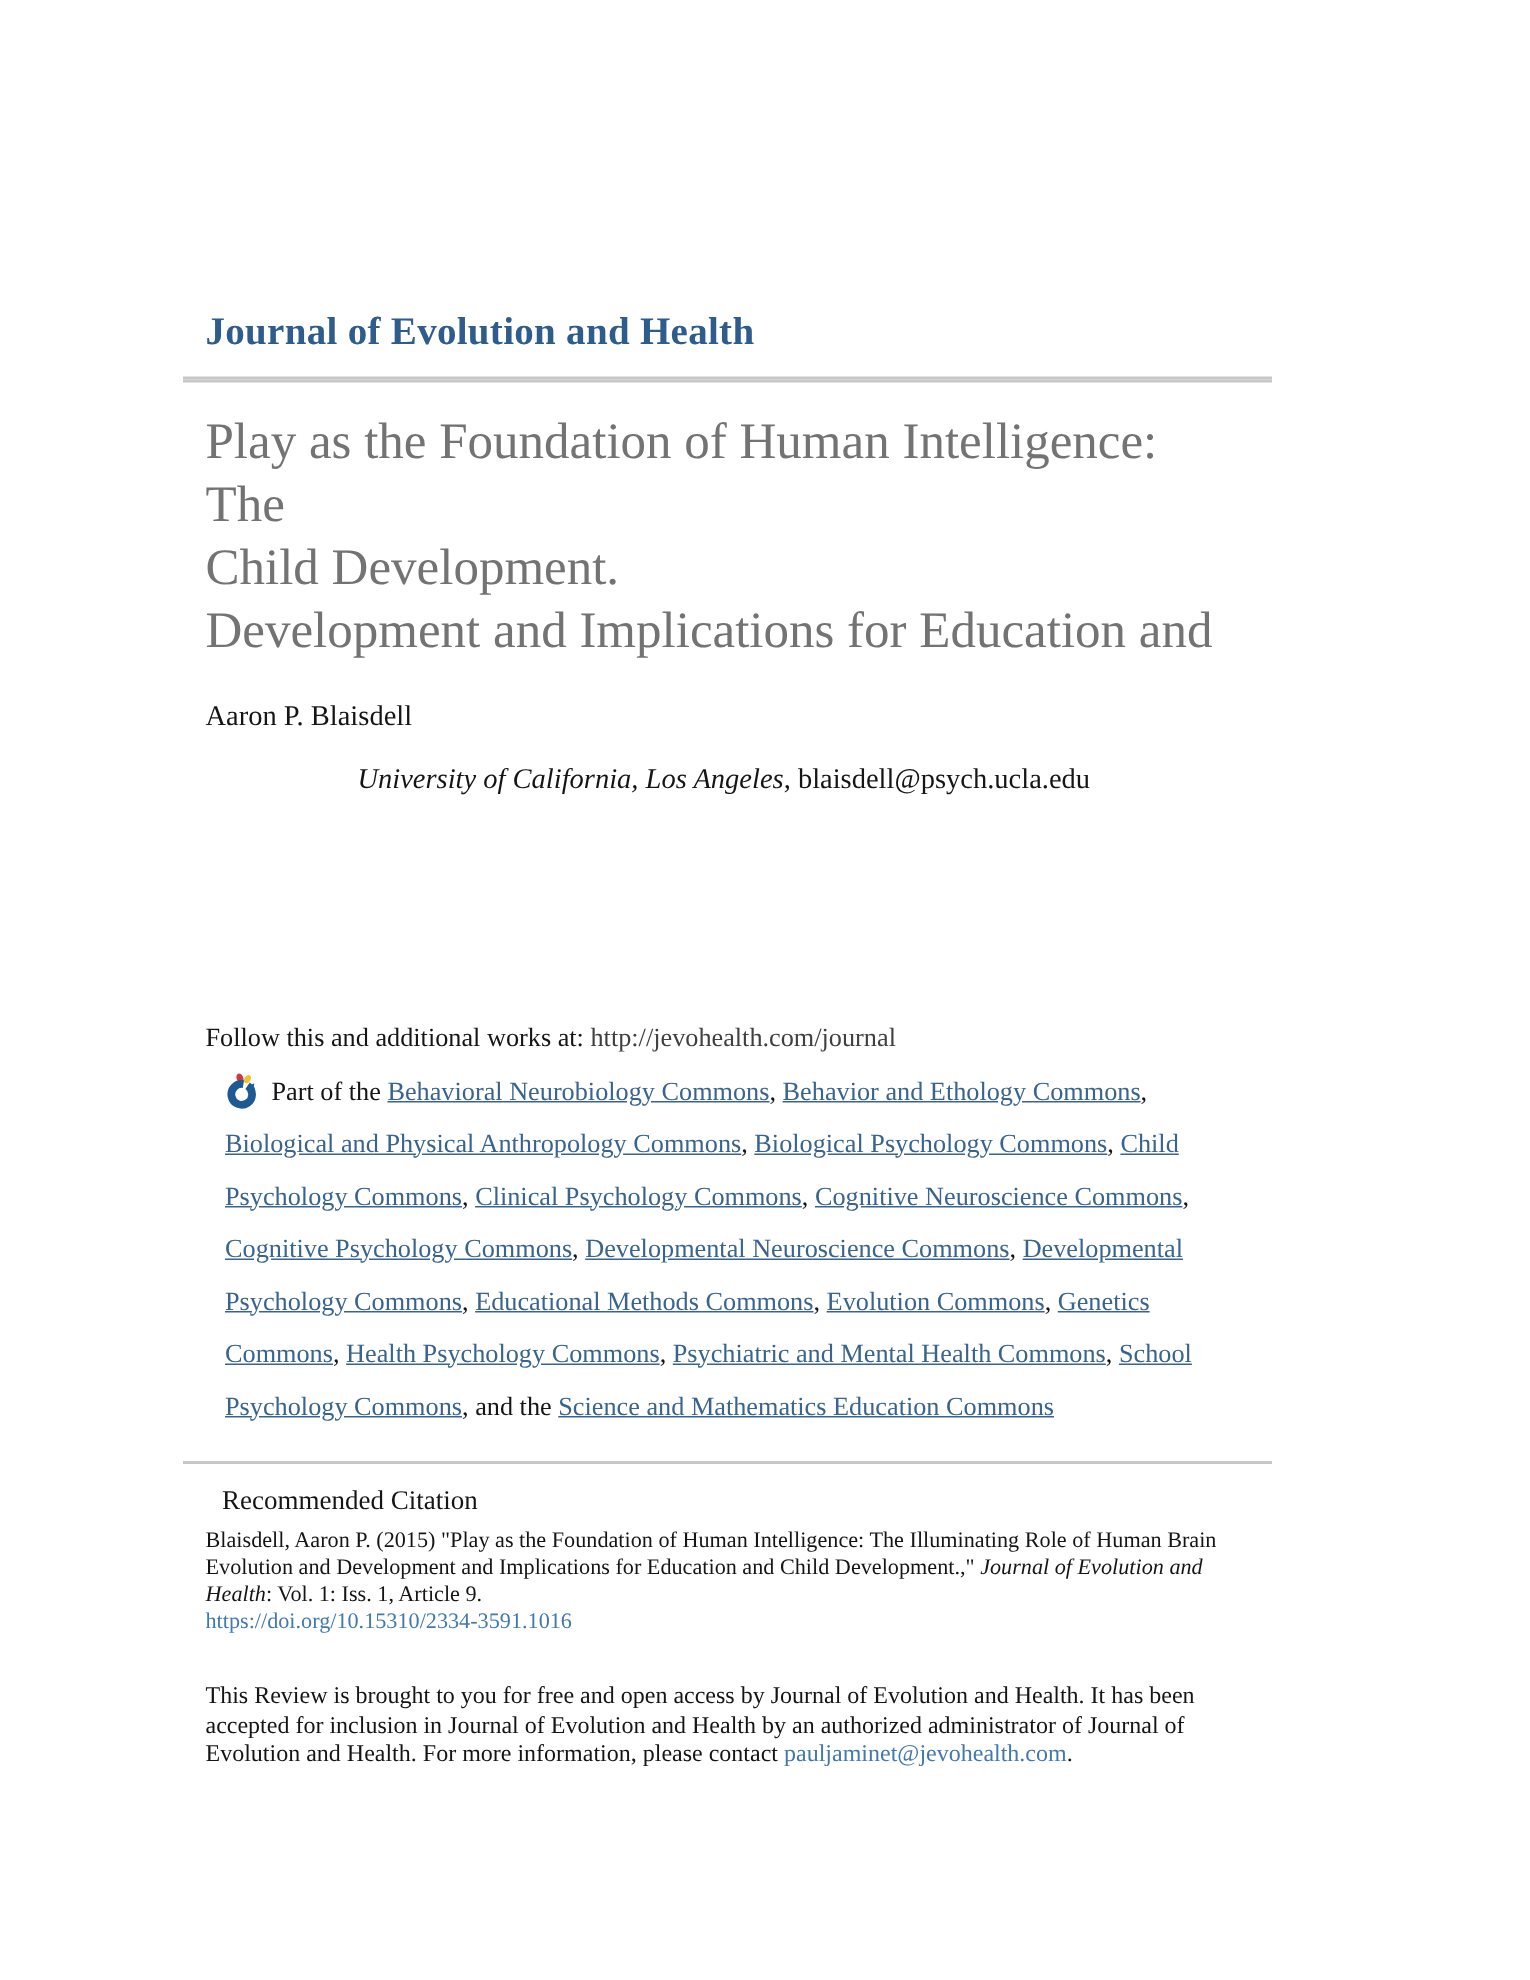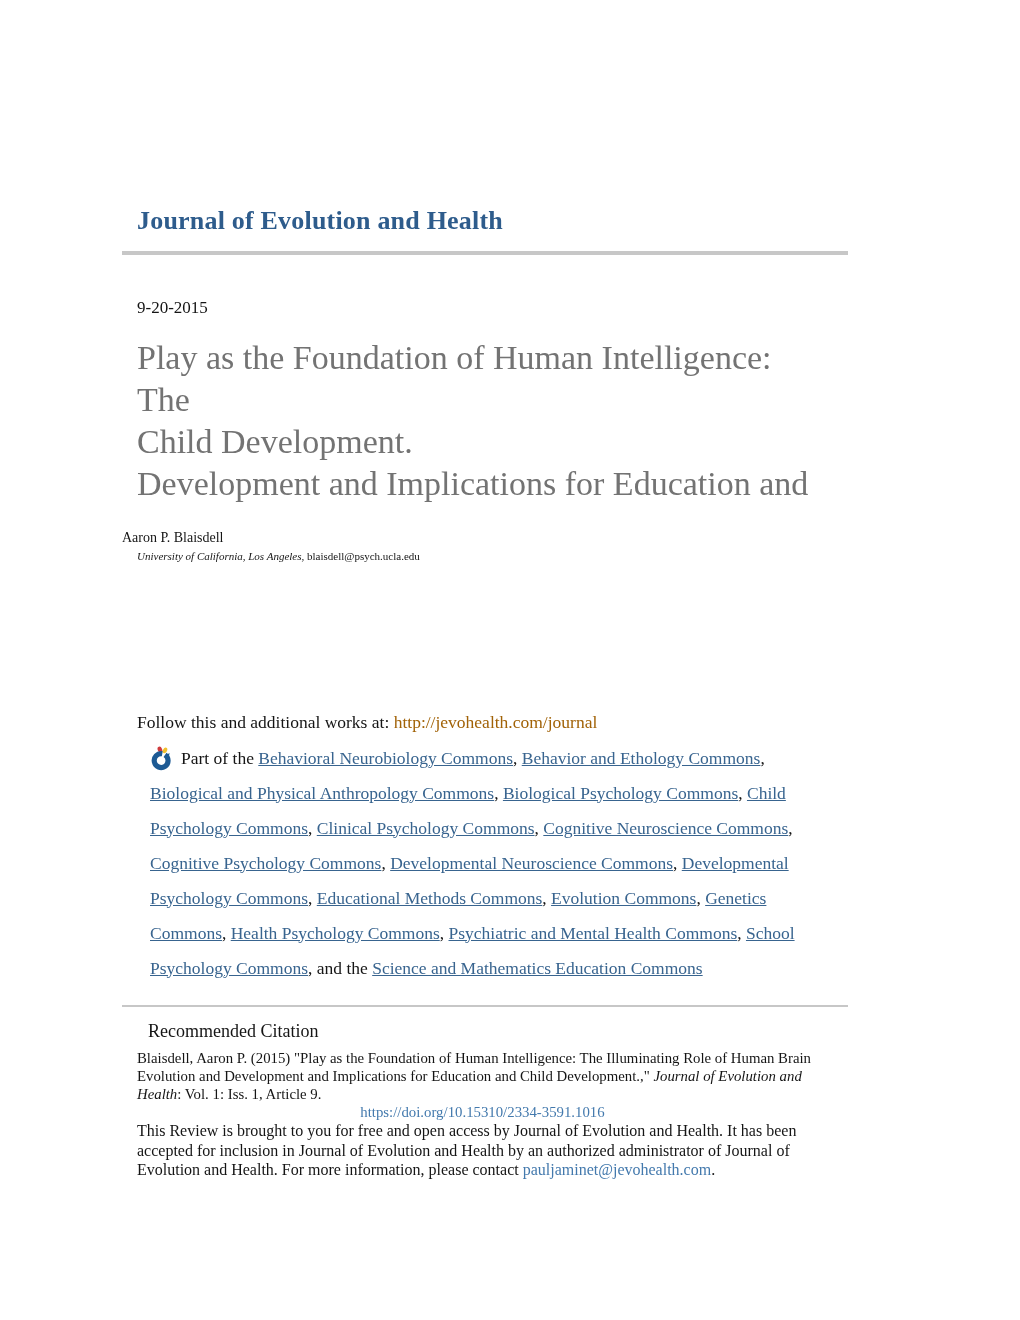--- a/index.html
+++ b/index.html
@@ -30,60 +30,59 @@
 
   .pub-date { margin:43px 20px 0 15px; font-size:17px; }
 
   .article-title {
     margin:19px 20px 0 15px;
     font-size:34px; line-height:42px;
     font-weight:400; color:#737373;
   }
   .article-title span { display:block; }
 
-  .author { margin:25px 20px 0 0; font-size:14px; }
-  .affiliation { margin:4px 20px 0 15px; font-size:11px; }
+  .author { margin:25px 20px 0 15px; font-size:19px; }
+  .affiliation { margin:20px 20px 0 15px; font-size:19px;text-align:center; }
   .affiliation em { font-style:italic; }
 
   .follow-line { margin:150px 20px 0 15px; font-size:17.5px; }
-  a.url-link { color:#a16207; text-decoration:none; }
+  a.url-link { color:#404040; text-decoration:none; }
 
   .commons-par {
     margin:8px 20px 0 28px;
     font-size:17.5px; line-height:35px;
   }
   .net-icon { vertical-align:-7px; margin-right:7px; }
   a.commons-link { color:#38648f; text-decoration:underline; }
 
   .rule-citation { margin-top:19px; }
   .rec-heading { margin:14px 20px 0 26px; font-size:18px; font-weight:400; }
   .citation-par { margin:7px 20px 0 15px; font-size:14.8px; line-height:18.3px; }
   .citation-par i { font-style:italic; }
-  a.doi-link { display:block; color:#4379ad; text-decoration:none;text-align:center; }
+  a.doi-link { display:block; color:#4379ad; text-decoration:none; }
 
   .page-footer {
     position:absolute; left:137px; right:112px; top:1121px;
     font-size:16px; line-height:19.5px;
   }
   a.email-link { color:#4379ad; text-decoration:none; }
 </style>
 </head>
 <body>
 
 <div class="page">
   <div class="content">
 
     <h1 class="journal-title">Journal of Evolution and Health</h1>
 
     <hr class="rule">
 
 
     <hr class="rule">
 
-    <div class="pub-date">9-20-2015</div>
 
     <h2 class="article-title">
       <span>Play as the Foundation of Human Intelligence: The</span>
       <span>Child Development.</span>
       <span>Development and Implications for Education and</span>
     </h2>
 
     <div class="author">Aaron P. Blaisdell</div>
 
     <div class="affiliation">

